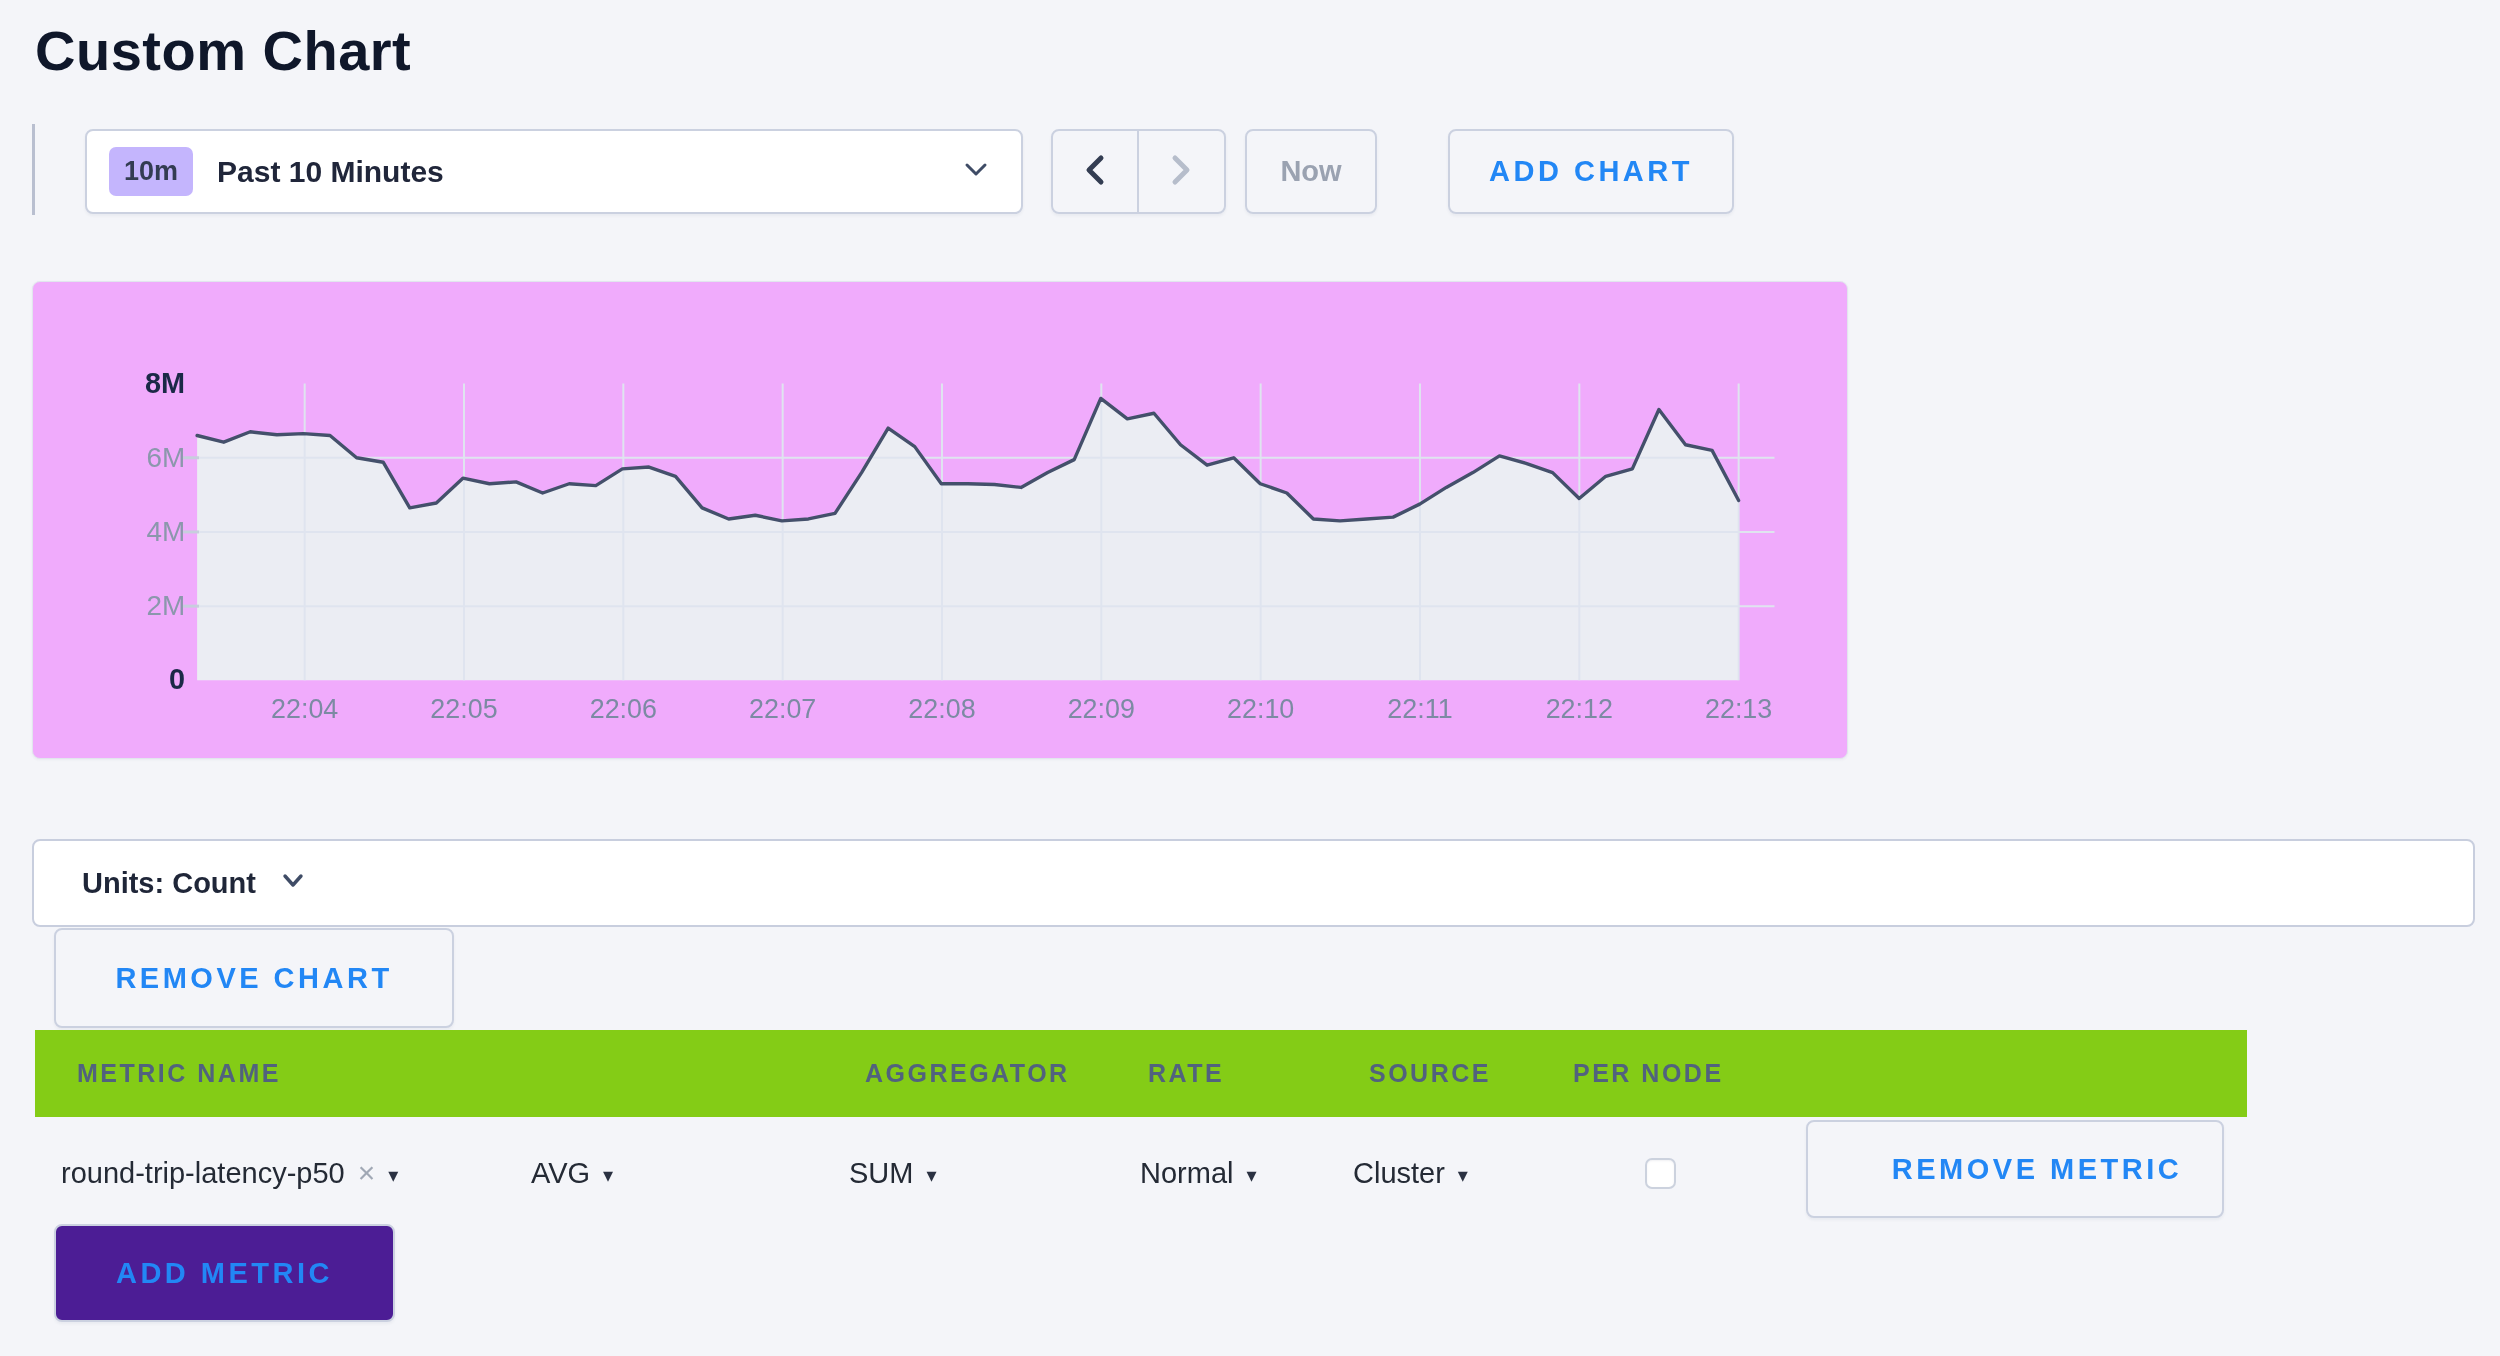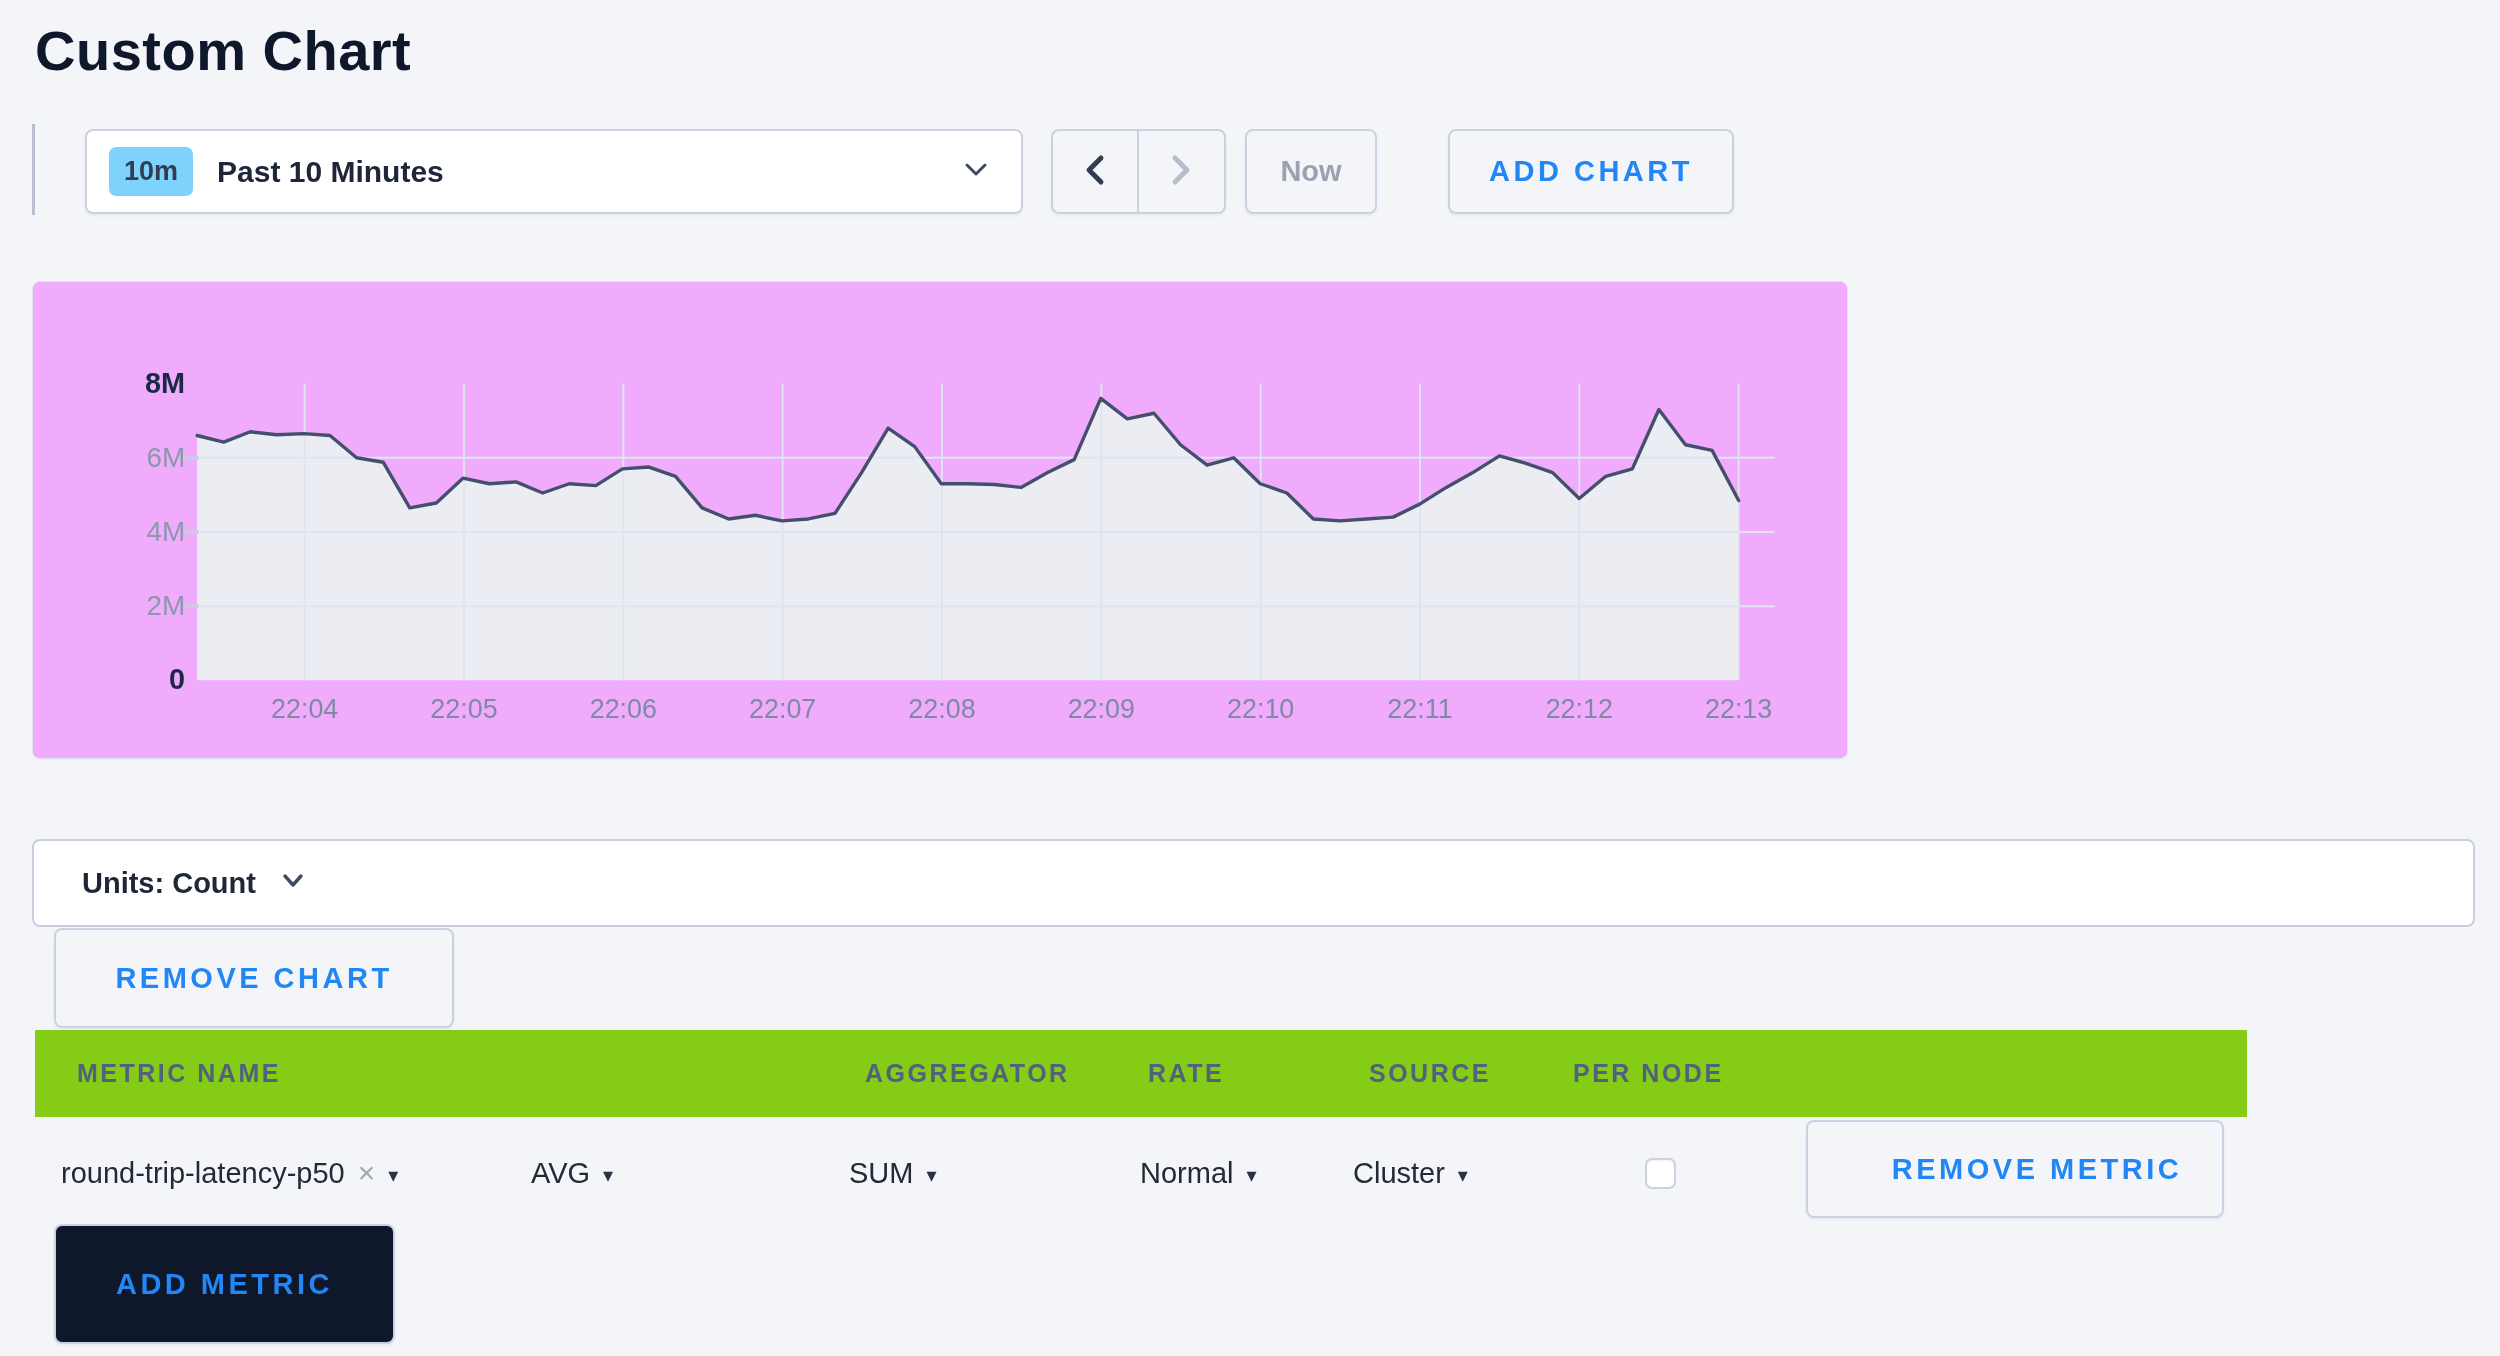--- a/index.html
+++ b/index.html
@@ -24,21 +24,21 @@
     position: absolute; height: 85px; border: 2px solid #cbd1e0; border-radius: 8px;
     display: flex; align-items: center; justify-content: center;
     background: transparent; cursor: pointer;
     box-shadow: 0 2px 3px rgba(55,65,95,0.06);
   }
   .time-select {
     left: 85px; top: 129px; width: 938px; background: #ffffff;
     justify-content: flex-start; padding: 0 30px 0 22px;
   }
   .time-badge {
-    background: #7dd3fc; color: #333c52; font-weight: 700; font-size: 27px;
+    background: #c4b5fd; color: #333c52; font-weight: 700; font-size: 27px;
     border-radius: 7px; padding: 11px 15px; line-height: 1;
   }
   .time-label { margin-left: 24px; font-size: 30px; font-weight: 700; color: #20263a; }
   .time-select .chev { margin-left: auto; }
 
   .arrow-group { left: 1051px; top: 129px; width: 175px; padding: 0; overflow: hidden; }
   .arrow-half { width: 50%; height: 100%; display: flex; align-items: center; justify-content: center; }
   .arrow-half.prev { border-right: 2px solid #cbd1e0; }
 
   .now-btn { left: 1245px; top: 129px; width: 132px; font-size: 29px; font-weight: 700; color: #9aa2b1; }
@@ -82,21 +82,21 @@
     position: absolute; top: 0; height: 112px; display: flex; align-items: center;
     gap: 13px; font-size: 29px; color: #242a35; cursor: pointer; white-space: nowrap;
   }
   .clear-x { color: #a0a8b5; font-size: 30px; line-height: 1; cursor: pointer; }
   .tri { font-size: 20px; color: #2a3142; line-height: 1; transform: translateY(2px); }
   .checkbox {
     width: 31px; height: 31px; background: #ffffff; border: 2px solid #ccd2de;
     border-radius: 7px; cursor: pointer; box-shadow: inset 0 1px 2px rgba(60,70,100,0.08);
   }
   .remove-metric-btn { left: 1806px; top: 1120px; width: 418px; height: 98px; background: #f4f5f9; padding-left: 44px; }
-  .add-metric-btn { left: 54px; top: 1224px; width: 341px; height: 120px; background: #0f172a; }
+  .add-metric-btn { left: 54px; top: 1224px; width: 341px; height: 98px; background: #4c1d95; }
 </style>
 </head>
 <body>
 
 <div class="canvas">
 
   <h1 class="page-title">Custom Chart</h1>
 
   <div class="accent-bar"></div>
 

